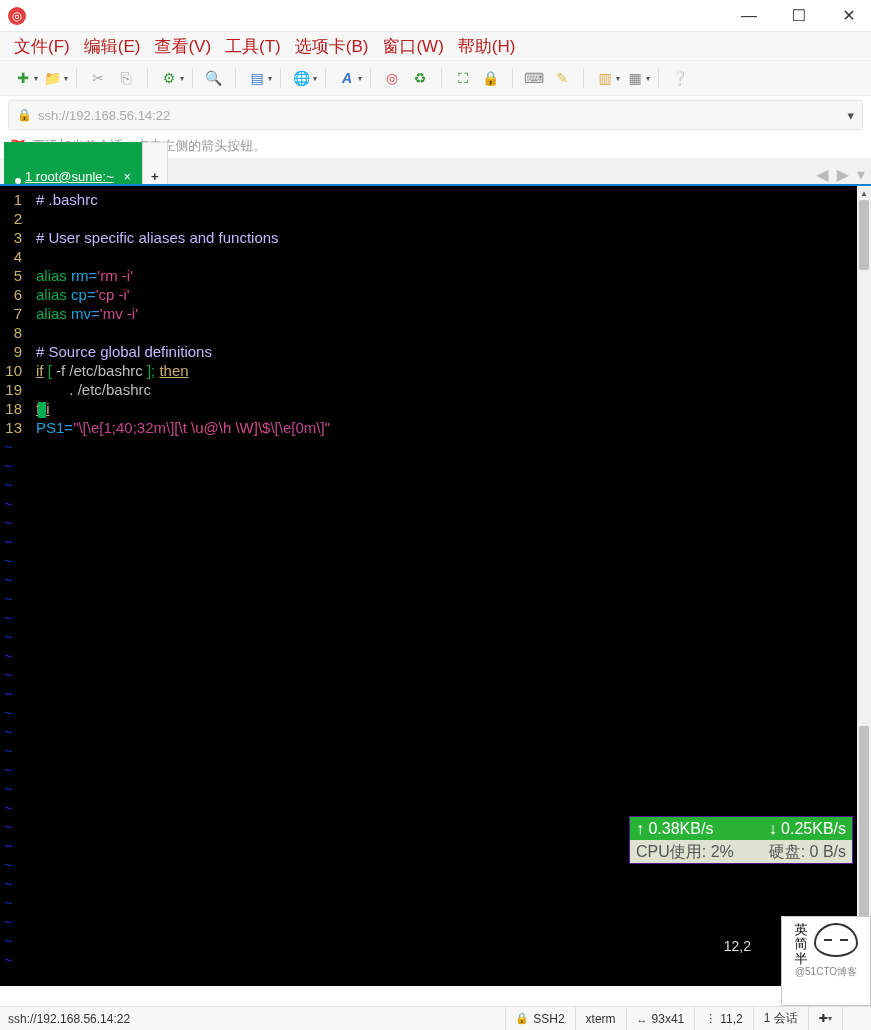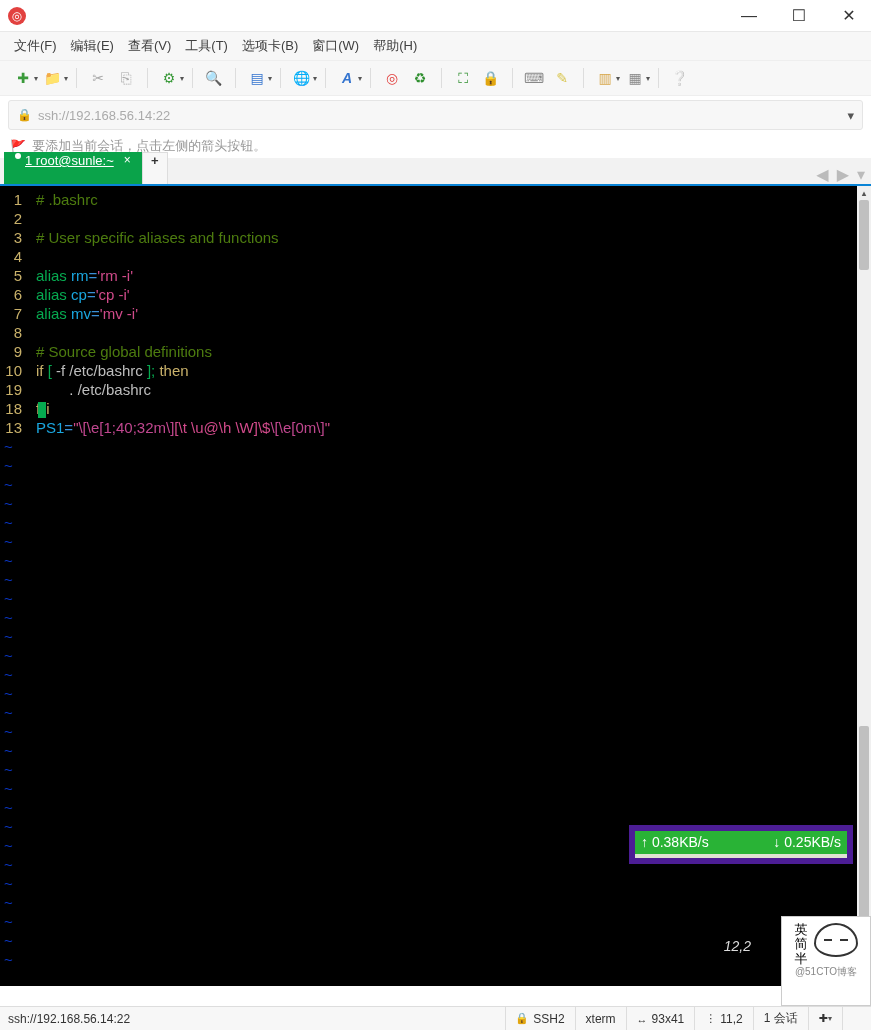--- a/index.html
+++ b/index.html
@@ -4,58 +4,58 @@
 <style>
   * { margin: 0; padding: 0; box-sizing: border-box; font-family: "Segoe UI", "Microsoft YaHei", sans-serif; }
   body { width: 871px; height: 1030px; background: #fff; overflow: hidden; position: relative; }
   .titlebar { height: 32px; background: #fff; display: flex; align-items: center; padding: 0 8px; border-bottom: 1px solid #e8e8e8;}
   .title-icon { width: 18px; height: 18px; border-radius: 50%; background: #e2413f; display: inline-flex; align-items:center; justify-content:center; margin-right:6px;}
   .title-icon::before { content:"◎"; color:#fff; font-size:12px; line-height:1;}
   .titlebar .title { font-size: 13px; color:#333; }
   .winbtns { margin-left: auto; display:flex; gap: 30px; align-items:center; padding-right:4px;}
   .winbtn { width:20px; height:20px; display:flex; align-items:center; justify-content:center; color:#333; cursor:pointer;}
   .menubar { height: 28px; background:#f7f7f7; display:flex; align-items:center; padding: 0 14px; gap: 14px;}
-  .menuitem { font-size: 13px; color:#404040; cursor:default;}
+  .menuitem { font-size: 17px; color:#b91c1c; cursor:default;}
   .toolbar { height: 36px; background:#f7f7f7; display:flex; align-items:center; padding: 0 10px; gap: 2px; border-top:1px solid #eee; border-bottom:1px solid #eee;}
   .tbtn { width:26px; height:26px; display:flex; align-items:center; justify-content:center; border-radius:3px; font-size:14px; cursor:pointer;}
   .tsep { width:1px; height:20px; background:#ddd; margin: 0 6px;}
   .drop { font-size:8px; color:#555; margin-left:-4px; cursor:pointer;}
   .addrbar { height: 30px; margin: 4px 8px; background:#f7f7f7; border:1px solid #e5e5e5; border-radius:3px; display:flex; align-items:center; padding: 0 8px; color:#aaa; font-size:13px; position:relative;}
   .addrbar .lock{ color:#e2a33f; margin-right:6px; font-size:12px;}
   .addrbar .adddrop{ margin-left:auto; color:#555; cursor:pointer;}
   .infobar { height: 24px; display:flex; align-items:center; padding: 0 10px; gap:6px; color:#999; font-size:13px;}
   .infobar .flag{ color:#e94b6a;}
   .tabrow { height: 28px; background:#f2f2f2; display:flex; align-items:flex-end; padding-left:4px; border-bottom:2px solid #0a84d6; position:relative;}
-  .tab { height:32px; padding: 0 10px; display:flex; align-items:flex-start; gap:4px; font-size:13px; border:1px solid #ddd; border-bottom:none; background:#f7f7f7; cursor:pointer;}
+  .tab { height:42px; padding: 0 10px; display:flex; align-items:flex-end; gap:4px; font-size:13px; border:1px solid #ddd; border-bottom:none; background:#f7f7f7; cursor:pointer;}
   .tab.active{ background:#0aa34a; border-color:#0aa34a; color:#fff;}
   .tab .dot{ width:6px;height:6px;border-radius:50%; background:#fff;}
   .tab .close{ margin-left:6px; font-size:12px;}
   .tab.new{ width:26px; justify-content:center; font-weight:bold; color:#333;}
   .tabrow .navbtns{ margin-left:auto; display:flex; align-items:center; gap:8px; padding-right:6px; color:#bbb;}
   .terminal { position:relative; background:#000; height: 800px; overflow:hidden; font-family: "Consolas","Courier New",monospace; font-size:15px; line-height:19px;}
   .gutter { position:absolute; left:0; top:4px; width:28px; text-align:right; color:#c9b16a; padding-right:6px;}
   .gutter div{ height:19px;}
   .code { position:absolute; left:36px; top:4px; right:14px; color:#ccc; white-space:pre;}
   .code div{ height:19px;}
-  .c-comment{ color:#4d7c0f; }
+  .c-comment{ color:#c4b5fd; }
   .c-cmd{ color:#06aa50;}
   .c-var{ color:#1aa7e0;}
   .c-eq{ color:#3a8fd6;}
   .c-str{ color:#d04a8a;}
-  .c-kw{ color:#c9b16a;}
+  .c-kw{ color:#c9b16a;text-decoration:underline;}
   .c-path{ color:#bdbdbd;}
   .c-punct{ color:#06aa50;}
   .c-magenta{ color:#c0478f;}
   .cursor{ display:inline-block; width:8px; height:16px; background:#06aa50; vertical-align:middle; margin-left:-2px;}
   .tilde{ position:absolute; left:4px; color:#0a37c9; font-size:15px;}
-  .coords{ position:absolute; right:120px; bottom:30px; color:#ddd; font-size:14px;font-style:italic;}
+  .coords{ position:absolute; right:120px; bottom:30px; color:#ddd; font-size:14px;}
   .scrollbar{ position:absolute; right:0; top:0; bottom:0; width:14px; background:#f0f0f0;}
   .scrollbar .thumb{ position:absolute; left:2px; right:2px; background:#c0c0c0; border-radius:2px;}
   .scrollbar .arrow{ position:absolute; left:0; right:0; height:14px; display:flex; align-items:center; justify-content:center; font-size:9px; color:#555;}
-  .netwidget{ position:absolute; right:18px; bottom:122px; width:224px; border:6px solid #4c1d95; font-size:14px; font-family:"Microsoft YaHei";}
+  .netwidget{ position:absolute; right:18px; bottom:122px; width:224px; border:1px solid #4c1d95; font-size:16px; font-family:"Microsoft YaHei";}
   .netwidget .nettop{ background:#29b336; color:#fff; padding:2px 6px; display:flex; justify-content:space-between;}
   .netwidget .netbot{ background:#dee3d1; color:#555; padding:2px 6px;}
   .netwidget .netbot .row{ display:flex; justify-content:space-between;}
   .statusbar{ position:absolute; left:0; right:0; bottom:0; height:24px; background:#f7f7f7; border-top:1px solid #ddd; display:flex; align-items:center; font-size:12px; color:#333; padding: 0 8px;}
   .statusbar .sseg{ padding: 0 10px; border-left:1px solid #ddd; height:100%; display:flex; align-items:center; gap:4px;}
   .statusbar .sicon{ font-size:11px;}
   .avatar{ position:absolute; right:0; bottom:24px; width:90px; height:90px; background:#fff; border:1px solid #ccc; display:flex; flex-direction:column; align-items:center; justify-content:flex-start; font-size:13px; line-height:1.1; padding-top:6px;}
   .avatar .face{ width:44px; height:34px; border:2px solid #333; border-radius:50% 50% 50% 50% / 60% 60% 40% 40%; position:relative; margin-bottom:2px;}
   .avatar .face::before, .avatar .face::after{ content:""; position:absolute; width:8px; height:2px; background:#333; top:14px;}
   .avatar .face::before{ left:8px;} .avatar .face::after{ right:8px;}
@@ -202,20 +202,24 @@
     <div class="thumb" style="top:540px; height:260px"></div>
     <div class="arrow" style="bottom:0">▾</div>
   </div>
 
   <div class="netwidget">
     <div class="nettop">
       <span>↑ 0.38KB/s</span>
       <span>↓ 0.25KB/s</span>
     </div>
     <div class="netbot">
+      <div class="row">
+          <span><span>CPU使用:</span> <span>2%</span></span>
+                       <span><span>硬盘:</span> <span>0 B/s</span></span>
+        </div>
     </div>
   </div>
 </div>
 
 <div class="avatar">
   <div style="display:flex; gap:6px; align-items:flex-start;">
     <div style="display:flex; flex-direction:column; line-height:1.1;">
       <span>英</span>
         <span>简</span>
         <span>半</span>

